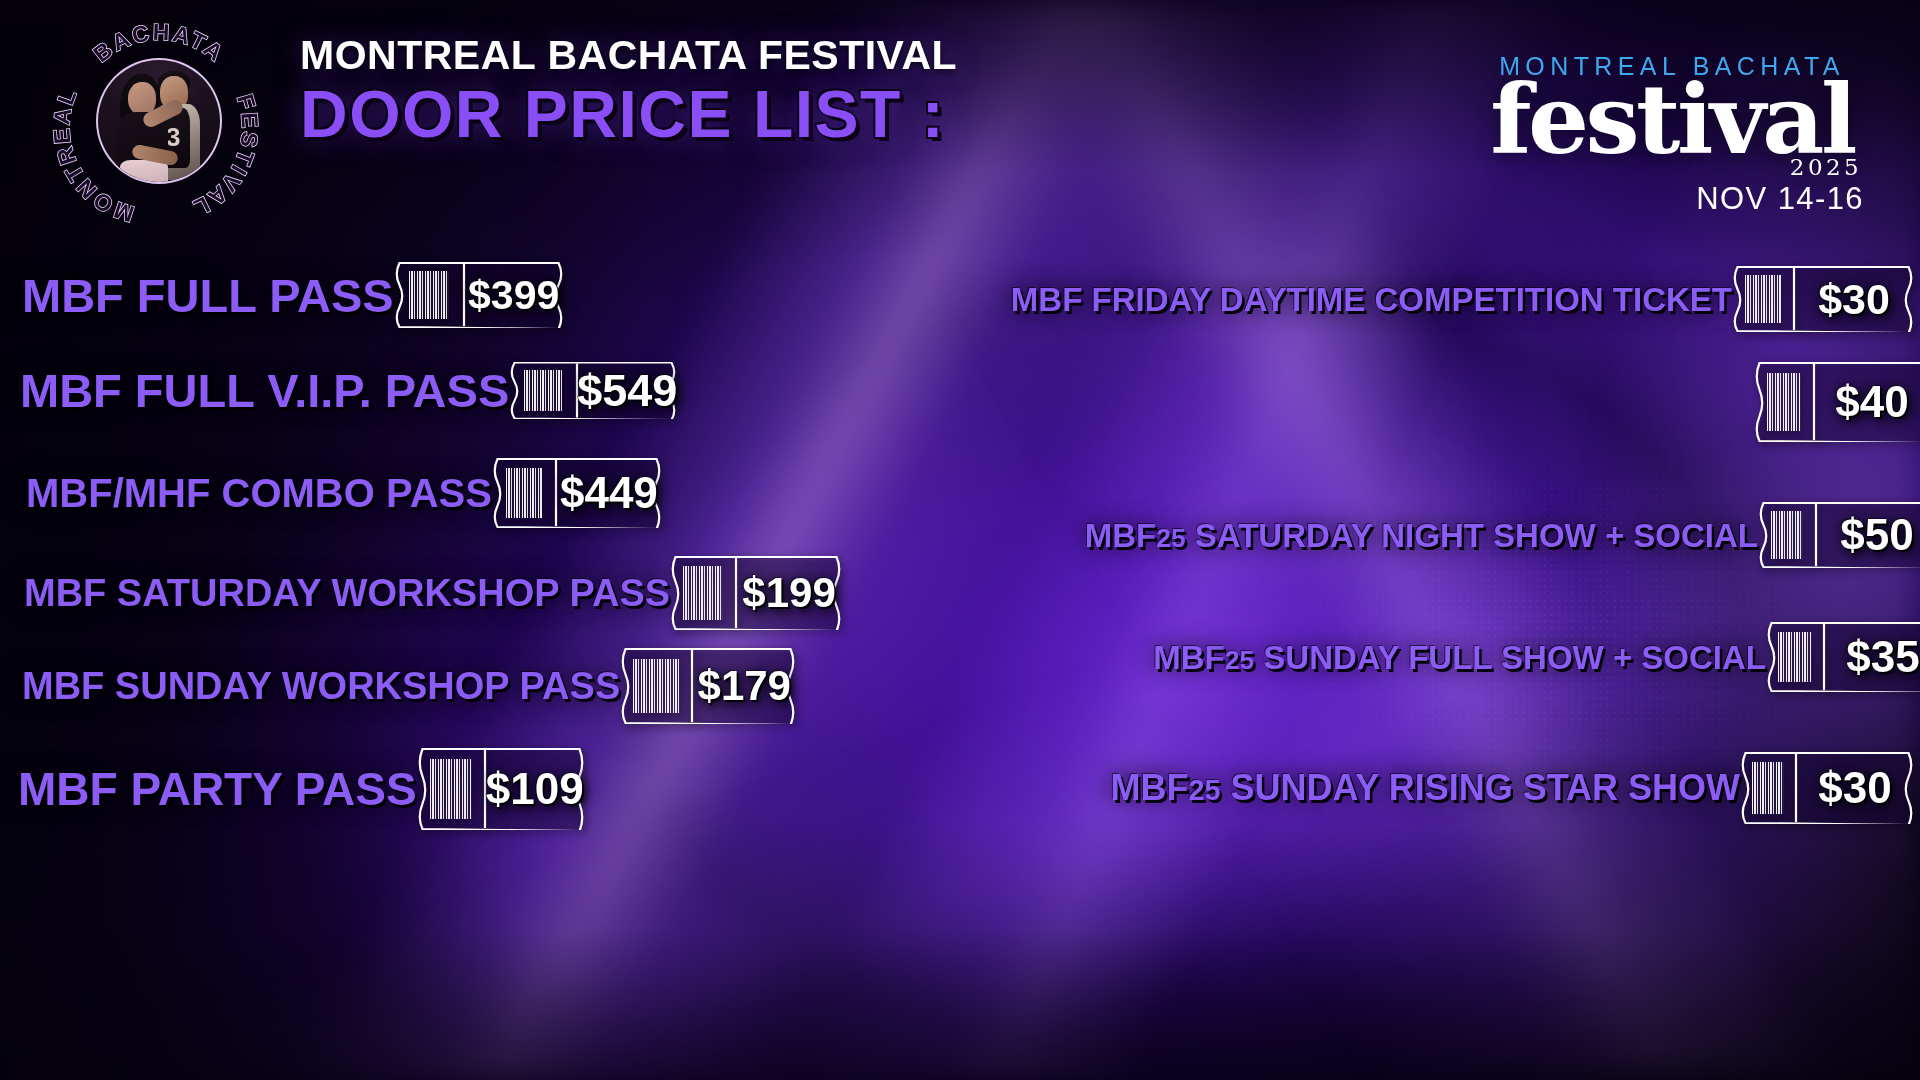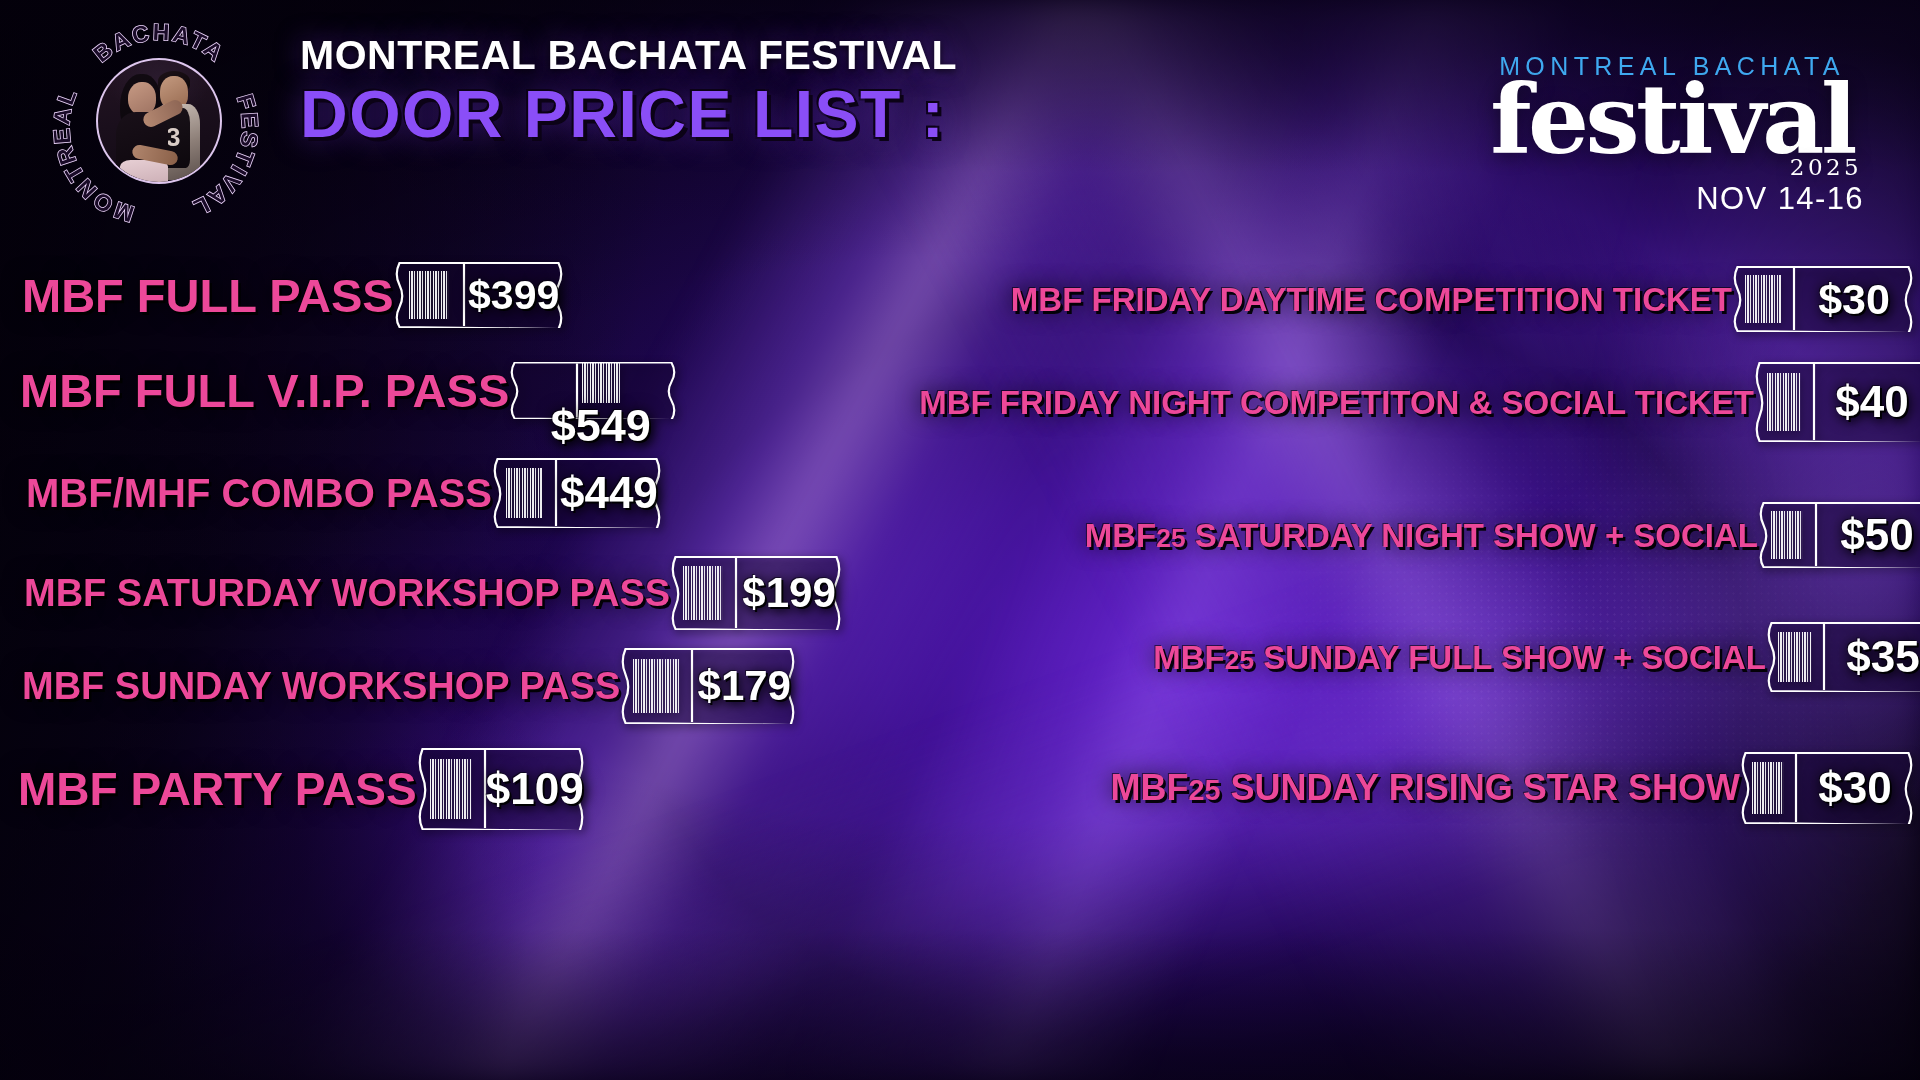--- a/index.html
+++ b/index.html
@@ -221,21 +221,21 @@
 
   .price-row {
     position: absolute;
     display: flex;
     align-items: center;
     white-space: nowrap;
   }
 
   .row-label {
     font-weight: 700;
-    color: #ec4899;
+    color: #8b5cf6;
     line-height: 1;
     text-shadow:
       2.5px 2.5px 0 rgba(0,0,0,0.92),
       -1px -1px 0 rgba(0,0,0,0.55),
       0 0 22px rgba(0,0,0,0.85);
   }
 
   
   .ticket {
     position: relative;
@@ -342,21 +342,21 @@
           <svg class="ticket-svg" viewBox="0 0 170 66" preserveAspectRatio="none">
             <path d="M 5.5 1 L 164.5 1 Q 170 12 164.5 23 Q 159 34 164.5 45 Q 170 56 164.5 67 L 5.5 65 Q 0 56 5.5 45 Q 11 34 5.5 23 Q 0 12 5.5 1 Z" fill="rgba(30,6,70,0.30)" stroke="#ffffff" stroke-width="2.2"></path>
             <line x1="70" y1="2" x2="70" y2="64" stroke="#ffffff" stroke-width="2.2"></line>
           </svg>
           <div class="ticket-barcode" style="width: 40px; margin-left: 15px;"></div>
           <div class="ticket-price" style="font-size: 41px; margin-left: 15px;">$399</div>
         </div>
       </div>
       <div class="price-row" style="top: 362px; left: 20px;">
         <div class="row-label" style="font-size: 47px;">MBF FULL V.I.P. PASS</div>
-        <div class="ticket" style="width: 168px; height: 57px; flex-direction: column;">
+        <div class="ticket" style="width: 168px; height: 57px;">
           <svg class="ticket-svg" viewBox="0 0 168 78" preserveAspectRatio="none">
             <path d="M 5.5 1 L 162.5 1 Q 168 14 162.5 27 Q 157 40 162.5 53 Q 168 66 162.5 79 L 5.5 77 Q 0 66 5.5 53 Q 11 40 5.5 27 Q 0 14 5.5 1 Z" fill="rgba(30,6,70,0.30)" stroke="#ffffff" stroke-width="2.2"></path>
             <line x1="68" y1="2" x2="68" y2="76" stroke="#ffffff" stroke-width="2.2"></line>
           </svg>
           <div class="ticket-barcode" style="width: 38px; margin-left: 15px;"></div>
           <div class="ticket-price" style="font-size: 45px; margin-left: 15px;">$549</div>
         </div>
       </div>
       <div class="price-row" style="top: 458px; left: 26px;">
         <div class="row-label" style="font-size: 40px;">MBF/MHF COMBO PASS</div>
@@ -407,21 +407,20 @@
         <div class="ticket" style="width: 182px; height: 66px;">
           <svg class="ticket-svg" viewBox="0 0 182 66" preserveAspectRatio="none">
             <path d="M 5.5 1 L 176.5 1 Q 182 12 176.5 23 Q 171 34 176.5 45 Q 182 56 176.5 67 L 5.5 65 Q 0 56 5.5 45 Q 11 34 5.5 23 Q 0 12 5.5 1 Z" fill="rgba(30,6,70,0.30)" stroke="#ffffff" stroke-width="2.2"></path>
             <line x1="62" y1="2" x2="62" y2="64" stroke="#ffffff" stroke-width="2.2"></line>
           </svg>
           <div class="ticket-barcode" style="width: 36px; margin-left: 13px;"></div>
           <div class="ticket-price" style="font-size: 43px; margin-left: 13px;">$30</div>
         </div>
       </div>
       <div class="price-row" style="top: 362px; right: -10px;">
-        <div class="row-label" style="font-size: 33px;">MBF FRIDAY NIGHT COMPETITON &amp; SOCIAL TICKET</div>
         <div class="ticket" style="width: 176px; height: 80px;">
           <svg class="ticket-svg" viewBox="0 0 176 80" preserveAspectRatio="none">
             <path d="M 5.5 1 L 170.5 1 Q 176 14.333333333333334 170.5 27.666666666666668 Q 165 41 170.5 54.333333333333336 Q 176 67.66666666666667 170.5 81 L 5.5 79 Q 0 67.66666666666667 5.5 54.333333333333336 Q 11 41 5.5 27.666666666666668 Q 0 14.333333333333334 5.5 1 Z" fill="rgba(30,6,70,0.30)" stroke="#ffffff" stroke-width="2.2"></path>
             <line x1="60" y1="2" x2="60" y2="78" stroke="#ffffff" stroke-width="2.2"></line>
           </svg>
           <div class="ticket-barcode" style="width: 34px; margin-left: 13px;"></div>
           <div class="ticket-price" style="font-size: 44px; margin-left: 13px;">$40</div>
         </div>
       </div>
       <div class="price-row" style="top: 502px; right: -18px;">

